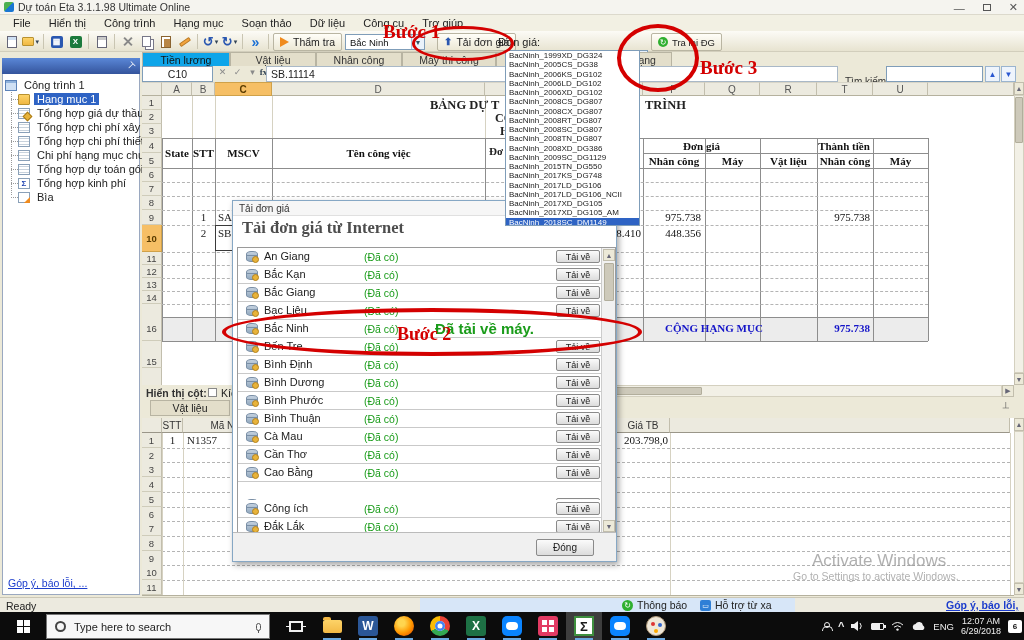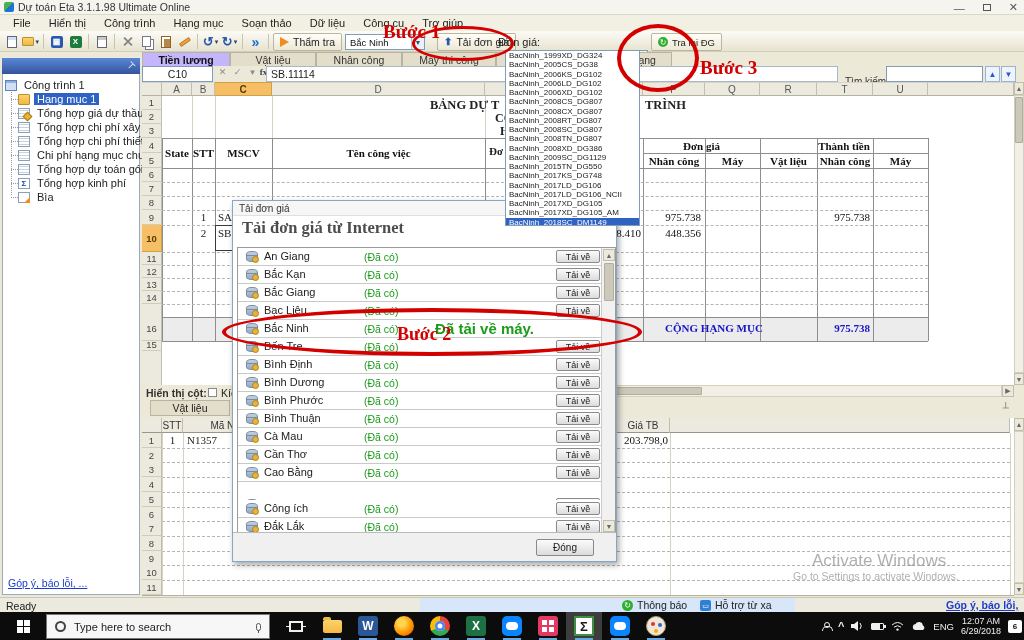--- a/index.html
+++ b/index.html
@@ -38,21 +38,21 @@
   .tbbtn{display:flex;align-items:center;gap:4px;height:18px;padding:0 6px;border:1px solid #b9b5a2;border-radius:2px;
          background:linear-gradient(#fffef8,#ece8d5);font-size:10.5px;color:#222}
   .tblabel{font-size:11px;color:#222;padding:0 8px}
   .combo{height:16px;background:#fff;border:1px solid #7f9db9;display:flex;align-items:center;position:relative;
          font-size:9.5px;padding-left:4px;color:#111;overflow:hidden;white-space:nowrap}
   .combo .arr{position:absolute;right:0;top:0;width:13px;height:100%;background:#e9f2fb;border-left:1px solid #aac4de;
          display:flex;align-items:center;justify-content:center;font-size:7px;color:#356}
   
   .sheet-tab{position:absolute;top:52px;height:14px;display:flex;align-items:center;justify-content:center;
              font-size:10.5px;background:#e3deca;border:1px solid #b8b4a2;border-bottom:none;color:#333}
-  .sheet-tab.active{background:#c4b5fd;font-weight:bold;color:#111}
+  .sheet-tab.active{background:#0ea5e9;font-weight:normal;color:#111}
   
   .fbar-bg{left:142px;top:66px;width:882px;height:16px;background:#ece9d8}
   .namebox{left:142px;top:66px;width:71px;height:16px;background:#fff;border:1px solid #7f9db9;
            display:flex;align-items:center;justify-content:center;font-size:10.5px}
   .fxb{top:67px;font-size:9px;color:#8a8a8a;width:13px;text-align:center}
   .ffield{left:266px;top:66px;width:572px;height:16px;background:#fff;border:1px solid #a9b8c7;
           display:flex;align-items:center;padding-left:4px;font-size:10.5px}
   .srchbox{left:886px;top:66px;width:97px;height:16px;background:#fff;border:1px solid #7f9db9}
   .udbtn{top:66px;width:15px;height:16px;background:#eef4fc;border:1px solid #9ab4cf;display:flex;align-items:center;
          justify-content:center;font-size:8px;color:#2a57d0}
@@ -369,21 +369,21 @@
       <div class="abs rowhdr" style="top: 153px; height: 15px;">5</div>
       <div class="abs rowhdr" style="top: 168px; height: 14px;">6</div>
       <div class="abs rowhdr" style="top: 182px; height: 14px;">7</div>
       <div class="abs rowhdr" style="top: 196px; height: 14px;">8</div>
       <div class="abs rowhdr" style="top: 210px; height: 15px;">9</div>
       <div class="abs rowhdr orange" style="top: 225px; height: 27px;">10</div>
       <div class="abs rowhdr" style="top: 252px; height: 13px;">11</div>
       <div class="abs rowhdr" style="top: 265px; height: 13px;">12</div>
       <div class="abs rowhdr" style="top: 278px; height: 13px;">13</div>
       <div class="abs rowhdr" style="top: 291px; height: 13px;">14</div>
-      <div class="abs rowhdr" style="top: 304px; height: 13px; margin-top: 34px;">15</div>
+      <div class="abs rowhdr" style="top: 321px; height: 13px; margin-top: 34px;">15</div>
       <div class="abs rowhdr" style="top: 317px; height: 24px;">16</div>
     </div>
   <div id="gridlines">
       <div class="abs" style="left: 162px; top: 317px; width: 766px; height: 24px; background: rgb(236, 236, 236);"></div>
       <div class="abs vline lt" style="left: 192px; top: 96px; height: 42px;"></div>
       <div class="abs vline lt" style="left: 215px; top: 96px; height: 42px;"></div>
       <div class="abs vline lt" style="left: 272px; top: 96px; height: 42px;"></div>
       <div class="abs vline lt" style="left: 485px; top: 96px; height: 42px;"></div>
       <div class="abs vline" style="left: 162px; top: 138px; height: 203px;"></div>
       <div class="abs vline" style="left: 192px; top: 138px; height: 203px;"></div>

